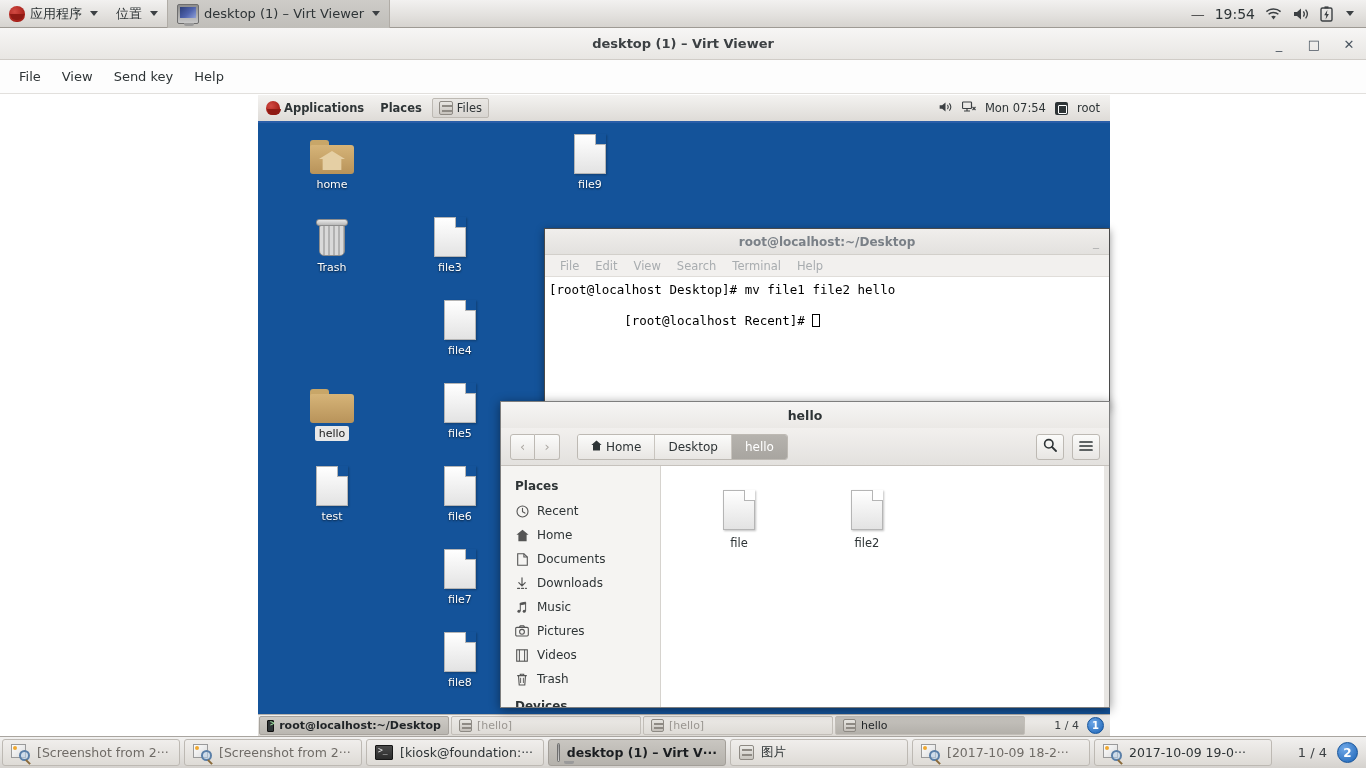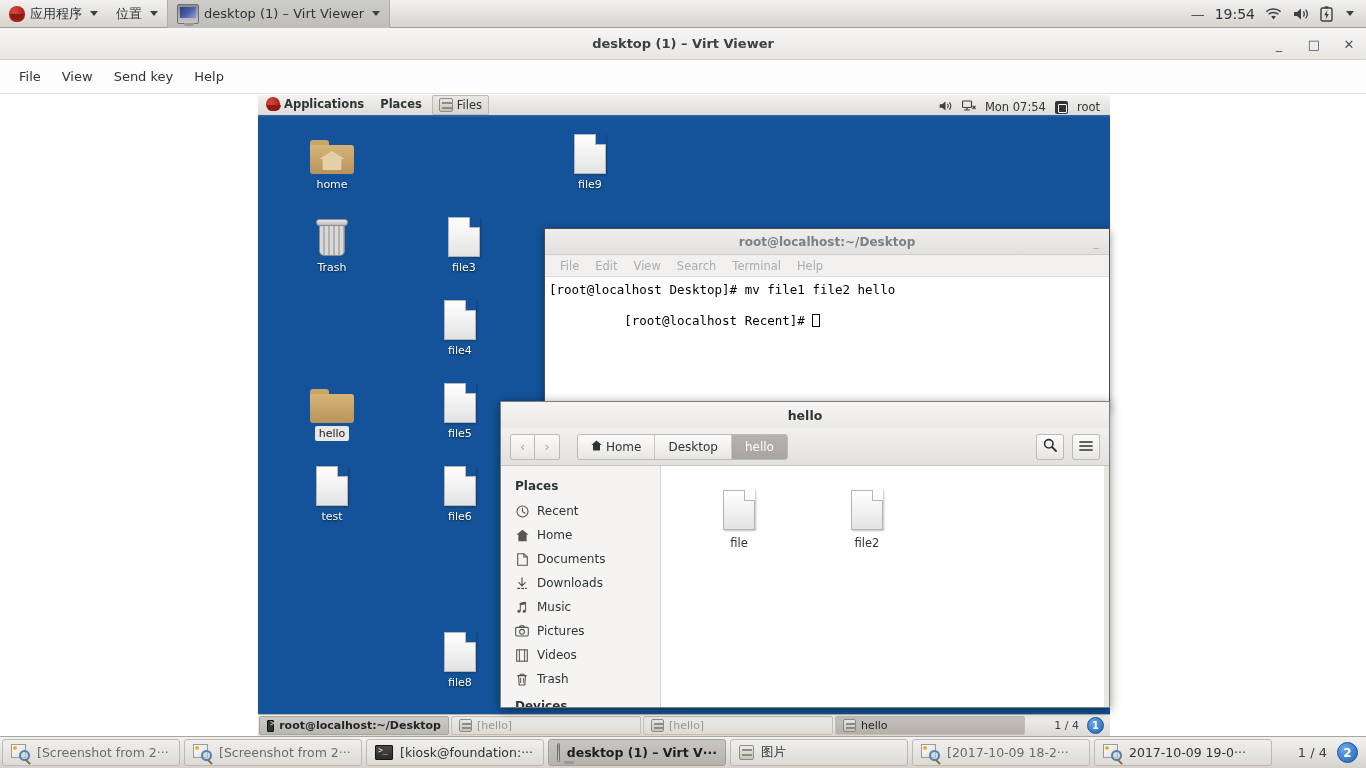--- a/index.html
+++ b/index.html
@@ -56,24 +56,24 @@
   .vm-area {
     position:absolute; left:258px; top:95px; width:852px; height:641px;
     background:#14539a;
   }
   .vm-desktop-bg {
     position:absolute; left:0; top:22px; width:852px; height:597px;
     background:#14539a;
   }
   
   .vm-top-panel {
-    position:absolute; left:0; top:0; width:852px; height:22px;
+    position:absolute; left:0; top:0; width:852px; height:28px;
     background: linear-gradient(to bottom,#f4f3f1,#dedbd7);
     border-bottom:2px solid #2a5ea8;
-    display:flex; align-items:flex-end; font-size:11.5px; color:#2e3436;
+    display:flex; align-items:center; font-size:11.5px; color:#2e3436;
   }
   .vm-tp-item { display:flex; align-items:center; gap:4px; padding:0 8px; height:22px; font-weight:bold;}
   .vm-tp-win { display:flex; align-items:center; gap:4px; padding:0 6px; height:20px; background:linear-gradient(to bottom,#e9e7e4,#d8d5d1); border:1px solid #bdb9b3; border-radius:2px; margin-left:2px;}
   .files-mini-icon { width:14px;height:14px;background:linear-gradient(to bottom,#e8e6e2,#c6c2bc);border:1px solid #8e8a84;border-radius:2px;position:relative;}
   .files-mini-icon:before{content:"";position:absolute;left:2px;top:3px;width:10px;height:2px;background:#8e8a84;}
   .files-mini-icon:after{content:"";position:absolute;left:2px;top:8px;width:10px;height:2px;background:#8e8a84;}
   .vm-tp-spacer{flex:1;}
   .vm-tp-right{display:flex;align-items:center;gap:9px;padding-right:10px;font-size:11.5px;}
   .root-badge{width:13px;height:13px;background:#2e3436;border-radius:2px;position:relative;}
   .root-badge:after{content:"";position:absolute;left:3px;top:3px;width:7px;height:7px;border:1.5px solid #fff;border-radius:1px;}
@@ -328,21 +328,21 @@
     <div class="dicon" style="left:38px; top:116px;">
       <div class="icon-glyph">
         <div class="trash-ic">
             <div class="lid"></div>
             <div class="can"></div>
           </div>
       </div>
       <span class="lbl">Trash</span>
     </div>
 
-    <div class="dicon" style="left:170px; top:116px;">
+    <div class="dicon" style="left:156px; top:116px;">
       <div class="icon-glyph">
           <div class="file-ic"></div>
         </div>
       <span class="lbl">file3</span>
     </div>
 
     <div class="dicon" style="left:166px; top:199px;">
       <div class="icon-glyph">
           <div class="file-ic"></div>
         </div>
@@ -373,20 +373,26 @@
       <span class="lbl">test</span>
     </div>
 
     <div class="dicon" style="left:166px; top:365px;">
       <div class="icon-glyph">
           <div class="file-ic"></div>
         </div>
       <span class="lbl">file6</span>
     </div>
 
+    <div class="dicon" style="left:166px; top:448px;">
+      <div class="icon-glyph">
+          <div class="file-ic"></div>
+        </div>
+      <span class="lbl">file7</span>
+    </div>
 
     <div class="dicon" style="left:166px; top:531px;">
       <div class="icon-glyph">
           <div class="file-ic"></div>
         </div>
       <span class="lbl">file8</span>
     </div>
 
     <div class="vm-taskbar">
       <div class="vm-task active">

